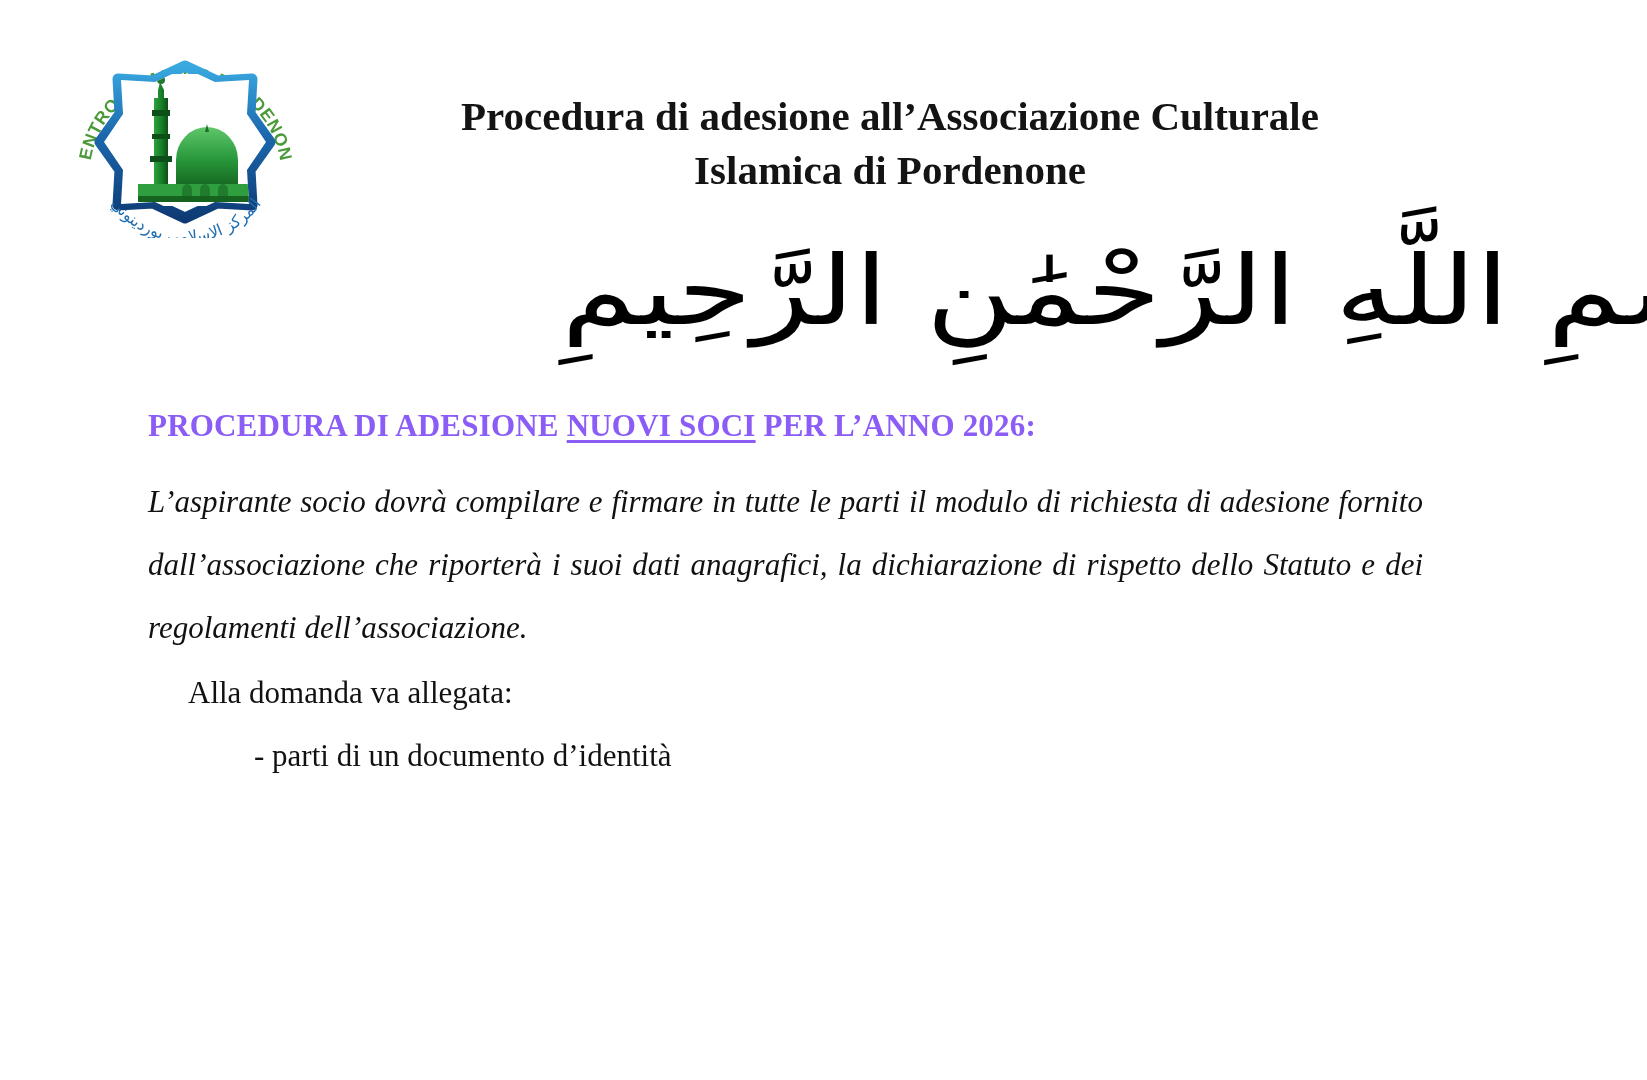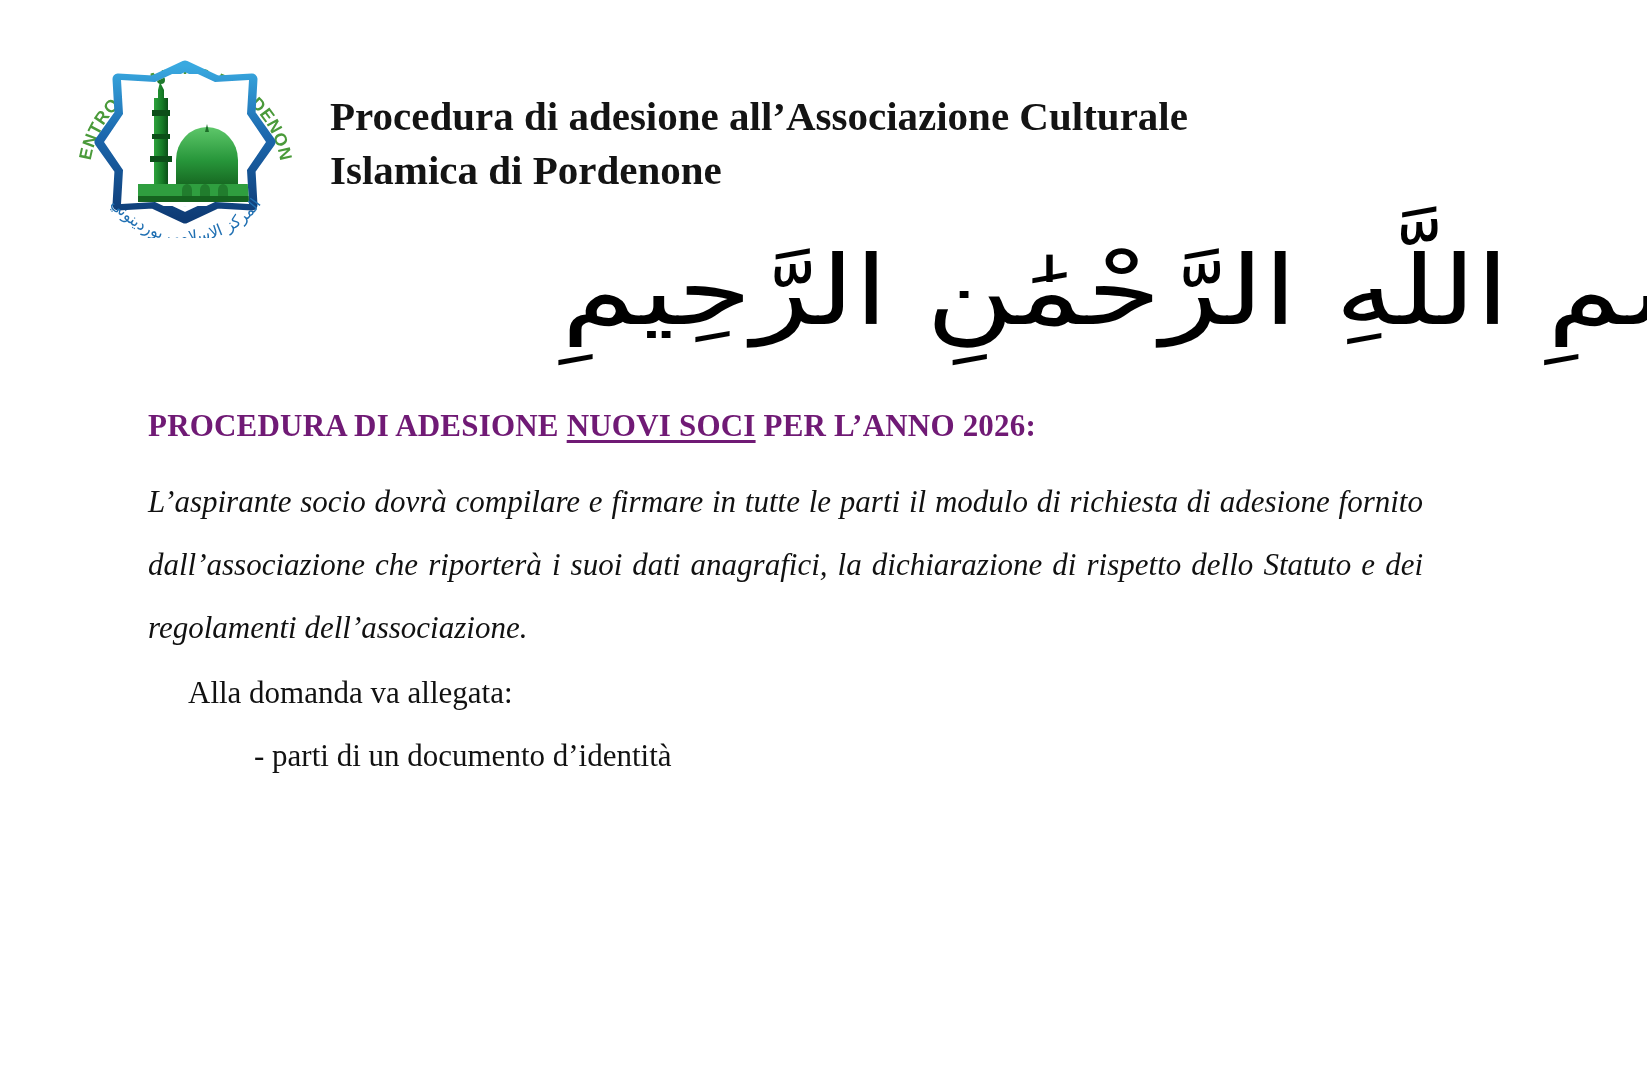--- a/index.html
+++ b/index.html
@@ -40,20 +40,21 @@
     width: 235px;
     height: 200px;
   }
   .logo svg { display: block; width: 235px; height: 200px; }
 
   .doc-title {
     position: absolute;
     left: 330px;
     top: 62px;
     width: 1120px;
+    text-align: center;
     font-weight: bold;
     font-size: 41px;
     line-height: 54px;
     letter-spacing: 0px;
     color: #141414;
   }
   .doc-title .line2 { display: block; }
 
   
   .basmala-wrap {
@@ -81,21 +82,21 @@
     left: 148px;
     top: 404px;
     width: 1275px;
   }
 
   .section-heading {
     font-size: 31px;
     font-weight: bold;
     line-height: 44px;
     margin: 0 0 22px 0;
-    color: #701a75;
+    color: #8b5cf6;
     letter-spacing: 0.2px;
   }
   .section-heading .underlined {
     text-decoration: underline;
     text-underline-offset: 4px;
   }
 
   .para {
     font-size: 31px;
     line-height: 63px;

